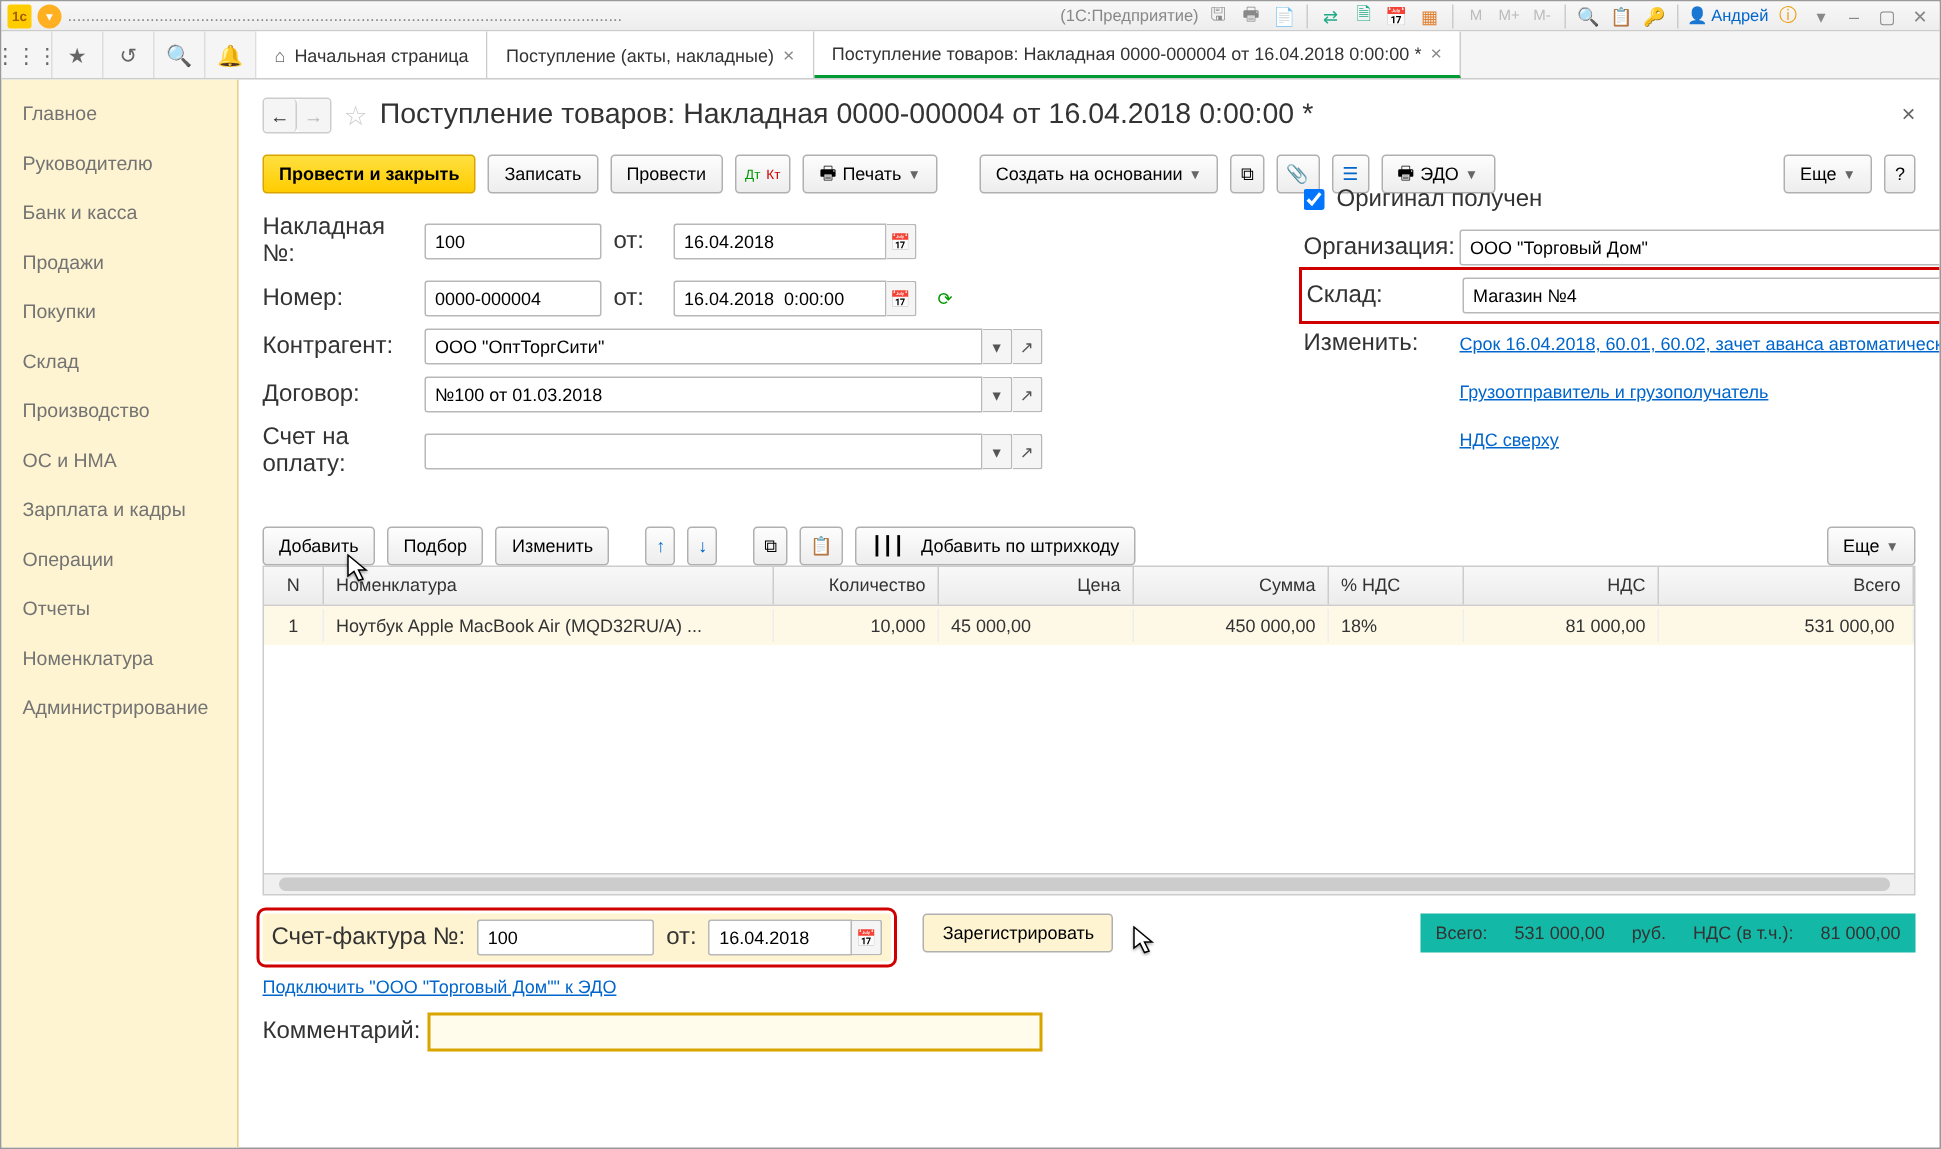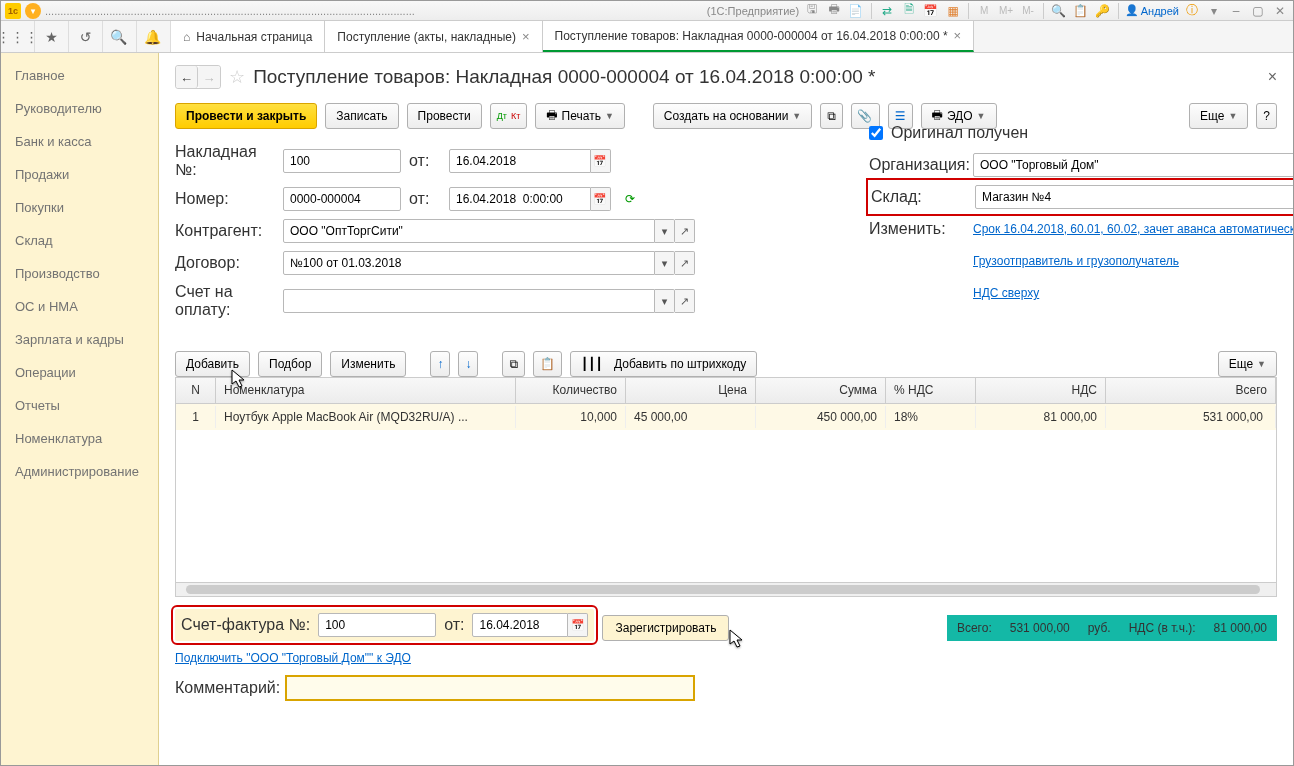--- a/index.html
+++ b/index.html
@@ -71,21 +71,21 @@
 .grid-head { display:flex; background:linear-gradient(#f8f8f8,#ececec); border-bottom:1px solid #ccc;height:26px;}
 .gh { border-right:1px solid #ccc; padding:5px 8px; font-size:12px;}
 .gh0{width:40px;text-align:center;} .gh1{width:300px;} .gh2{width:110px;text-align:right;} .gh3{width:130px;text-align:right;} .gh4{width:130px;text-align:right;} .gh5{width:90px;} .gh6{width:130px;text-align:right;} .gh7{flex:1;text-align:right;}
 .grid-row { display:flex; background:#fef9e6; height:26px;align-items:center;}
 .gc { border-right:1px solid #eee; padding:4px 8px;font-size:12px;}
 .gc0{width:40px;text-align:center;} .gc1{width:300px;} .gc2{width:110px;text-align:right;} .gc3{width:130px;text-align:left;} .gc4{width:130px;text-align:right;} .gc5{width:90px;} .gc6{width:130px;text-align:right;} .gc7{flex:1;text-align:right;padding-right:12px;}
 .grid-body{flex:1;overflow-y:auto;}
 .grid-scroll { height:14px;background:#f0f0f0;border-top:1px solid #ccc;position:relative;}
 .grid-scroll .thumb{position:absolute;left:10px;right:16px;top:2px;bottom:2px;background:#ccc;border-radius:5px;}
 
-.footer-row { display:flex; align-items:flex-end; gap:8px; margin-top:12px;}
+.footer-row { display:flex; align-items:flex-start; gap:21px; margin-top:12px;}
 .sf-box { outline:2px solid #d00000; outline-offset:2px; padding:4px 6px; display:flex;align-items:center;gap:8px;background:#fef4d1;border-radius:2px;}
 .reg-btn { height:26px;background:linear-gradient(#fdfdfd,#ededed);border:1px solid #b0b0b0;border-radius:3px;padding:0 12px;cursor:pointer;font-size:12px;background:#fef4d1;}
 .totals { margin-left:auto; display:flex; gap:18px; align-items:center; font-size:12px;background:#14b8a6;padding:6px 10px;}
 .totals .tval { font-weight:normal;}
 
 .comment-row{display:flex;align-items:center;gap:10px;margin-top:10px;}
 .comment-input{flex:0 0 410px;height:26px;border:2px solid #d9a400;background:#fffceb;padding:0 6px;}
 
 .cursor { position:absolute; width:16px;height:20px; pointer-events:none;}
 .cursor svg{width:16px;height:20px;filter:drop-shadow(0 1px 1px rgba(0,0,0,.4));} 

